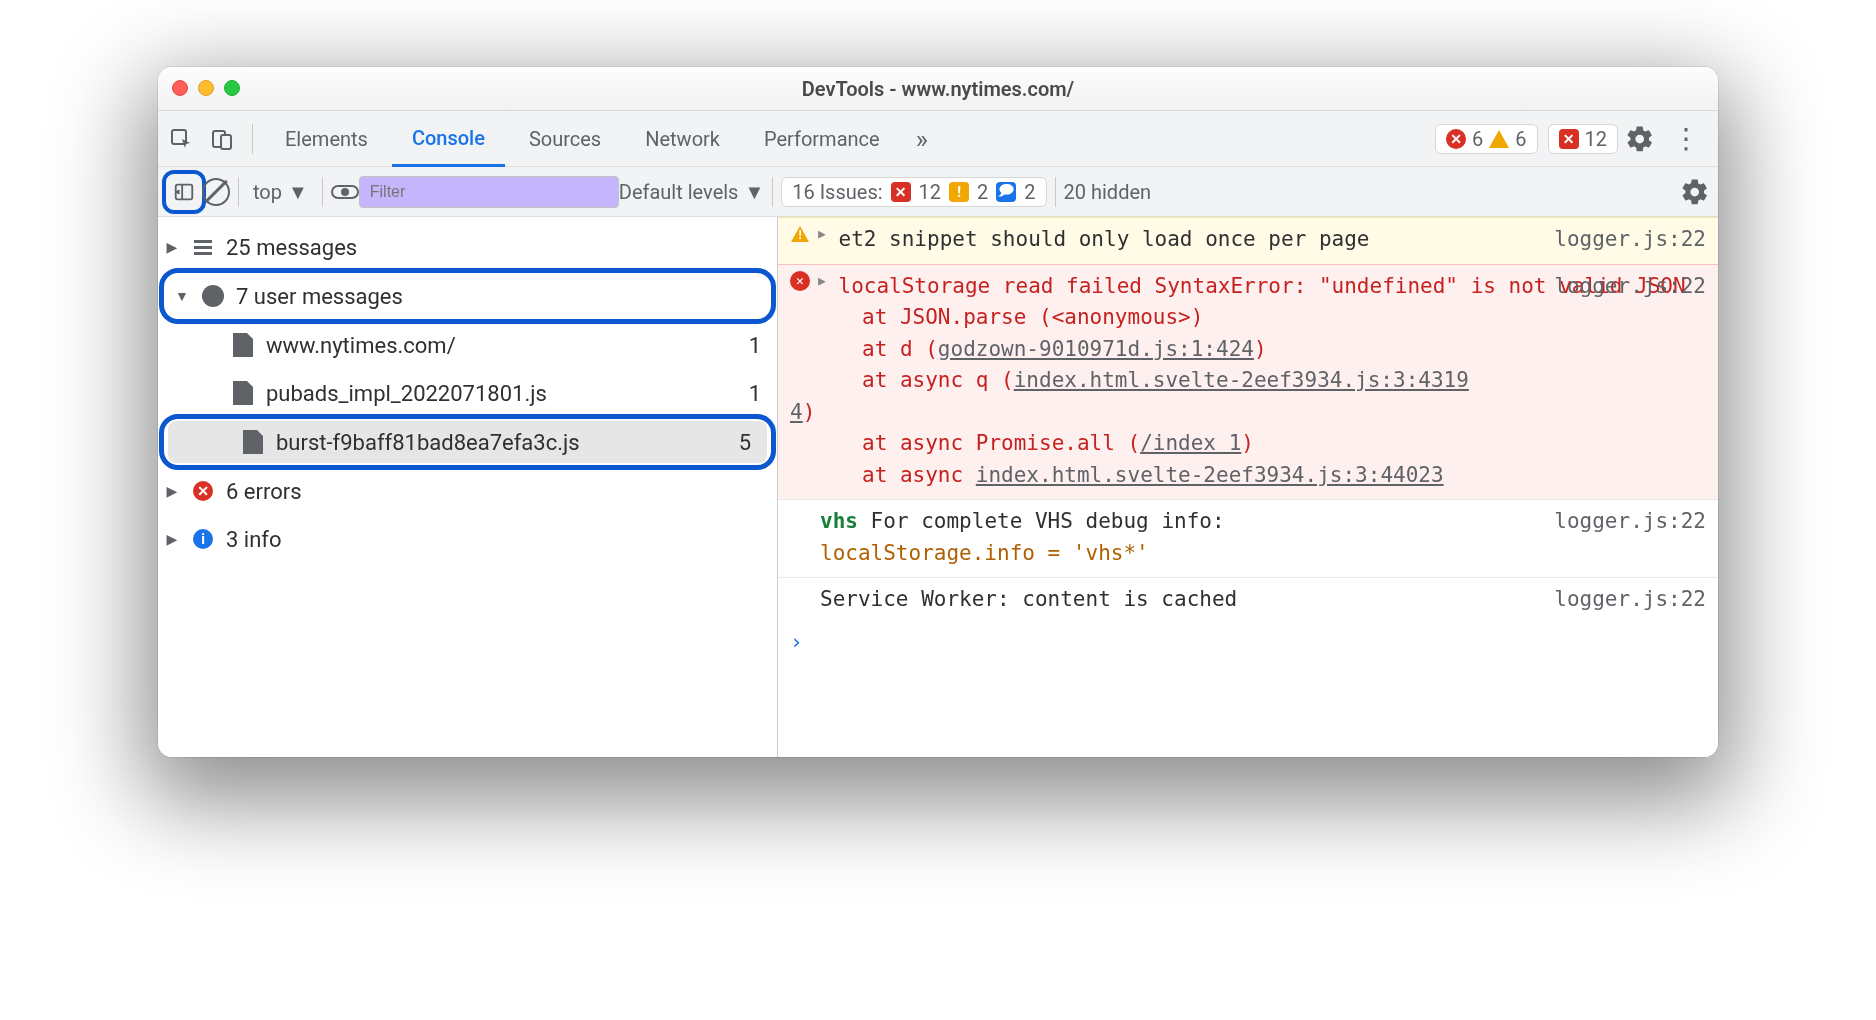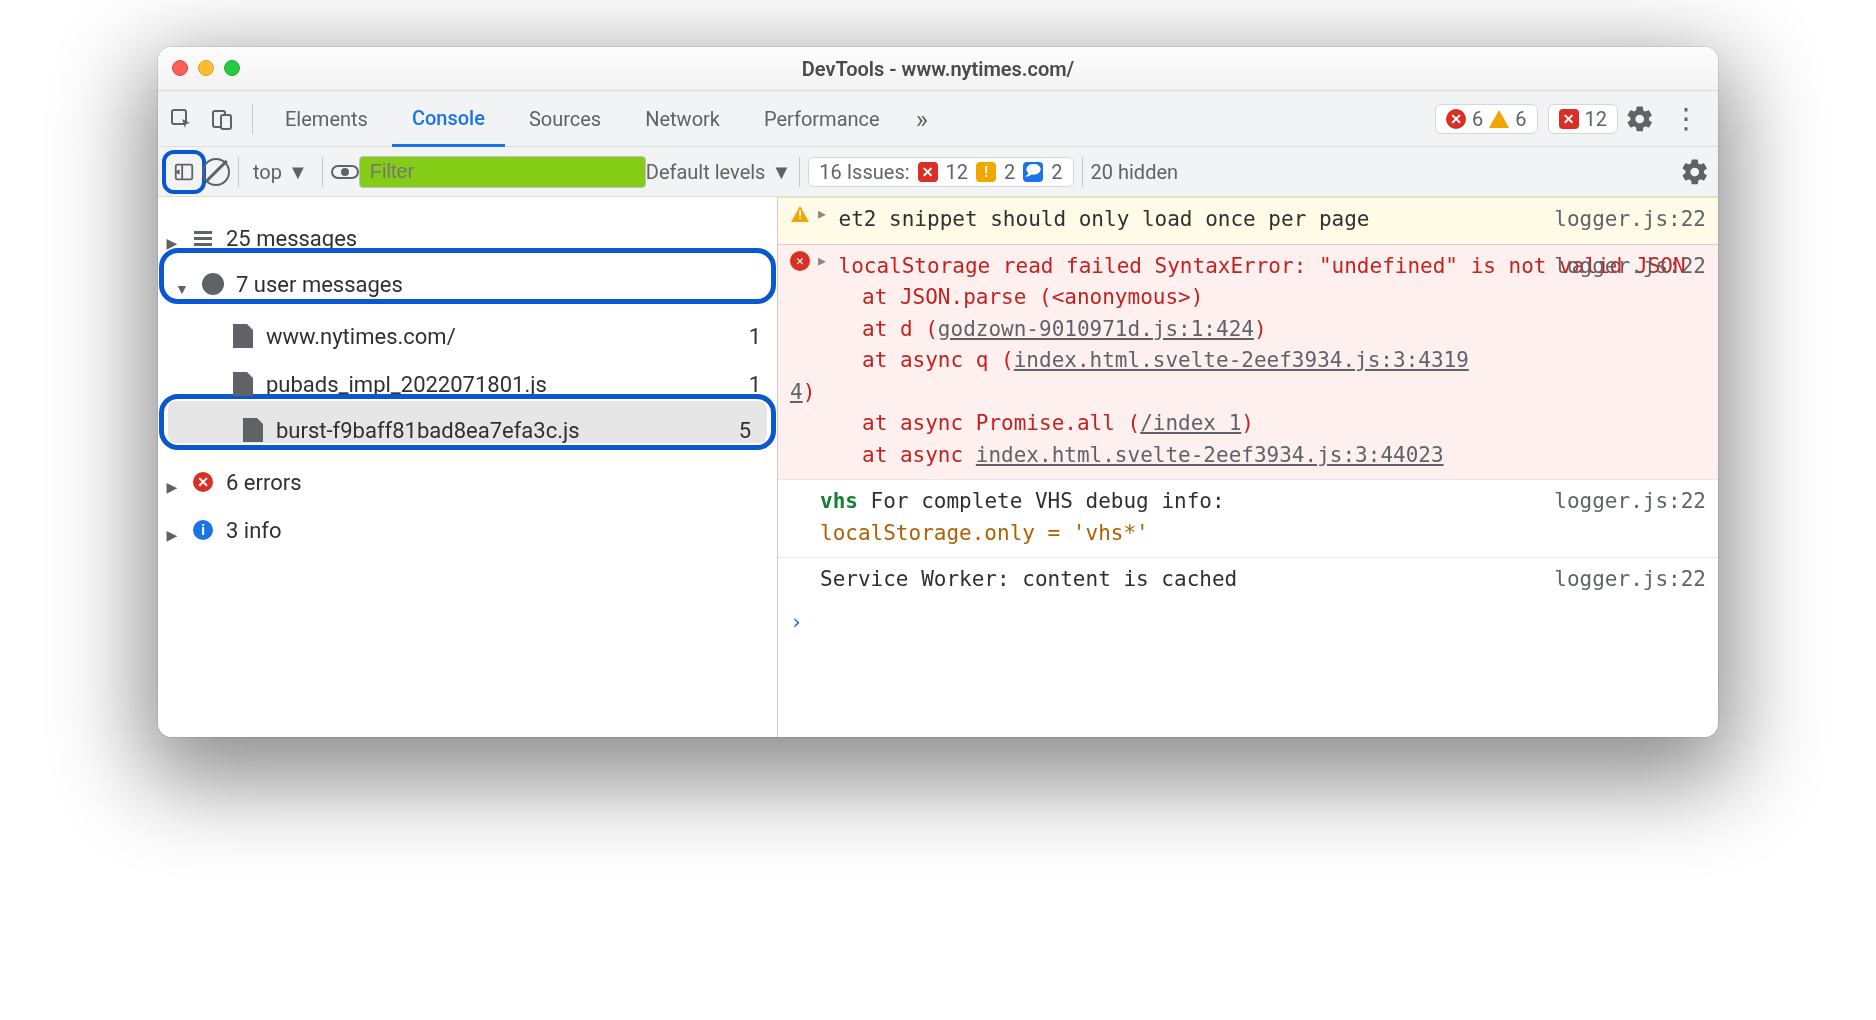--- a/index.html
+++ b/index.html
@@ -1,17 +1,17 @@
 <!DOCTYPE html>
 <html><head>
 <meta charset="utf-8">
 <style>
   * { box-sizing: border-box; margin: 0; padding: 0; }
   html, body { width: 1876px; height: 1020px; background: #fff; font-family: -apple-system, BlinkMacSystemFont, "Segoe UI", Roboto, sans-serif; }
-  .stage { width: 1876px; height: 996px; position: relative; display: flex; align-items: flex-start; justify-content: center; padding-top: 47px; }
+  .stage { width: 1876px; height: 996px; position: relative; display: flex; align-items: flex-start; justify-content: center; padding-top: 67px; }
   .window {
     width: 1560px;
     border-radius: 14px;
     background: #fff;
     box-shadow: 0 30px 90px 15px rgba(0,0,0,0.45), 0 0 0 1px rgba(0,0,0,0.08);
     overflow: hidden;
     font-size: 24px;
     color: #303030;
   }
   
@@ -79,41 +79,41 @@
     width: 36px; height: 36px; border-radius: 6px;
     display: flex; align-items: center; justify-content: center;
     cursor: pointer;
   }
   .hl { outline: 4px solid #0b57d0; border-radius: 8px; }
   .clearbtn { width: 28px; height: 28px; border: 2.5px solid #5f6368; border-radius: 50%; display: flex; align-items: center; justify-content: center; position: relative; cursor: pointer; }
   .clearbtn::after { content:""; position:absolute; width: 30px; height: 2.5px; background:#5f6368; transform: rotate(-45deg); }
   .ctx { display: flex; align-items: center; gap: 6px; cursor: pointer; padding: 0 6px;}
   .eye { width: 28px; height: 14px; border: 2.5px solid #5f6368; border-radius: 50%/100%; position: relative; cursor: pointer;}
   .eye::after { content:""; position:absolute; width:8px;height:8px;background:#5f6368;border-radius:50%; left:8px; top:1px;}
-  .filterbox { flex: 0 0 260px; height: 32px; border: 1px solid #c2c2c2; border-radius: 4px; padding: 0 10px; background: #84cc16; font-size: 20px; color: #5f6368; }
+  .filterbox { flex: 0 0 260px; height: 32px; border: 1px solid #c2c2c2; border-radius: 4px; padding: 0 10px; background: #c4b5fd; font-size: 16px; color: #5f6368; }
   .dropdown { display: flex; align-items: center; gap: 6px; cursor: pointer; }
   .issues-pill {
     display: inline-flex; align-items: center; gap: 8px;
     border: 1px solid #d6d6d6; border-radius: 6px;
     padding: 2px 10px; background: #fff; font-size: 20px;
   }
 
   
   .body { display: flex; height: 540px; }
   .sidebar {
     flex: 0 0 620px;
     border-right: 1px solid #ccc;
     background: #fff;
     padding-top: 6px;
     overflow: hidden;
   }
   .messages { flex: 1; background: #fff; font-family: ui-monospace, Menlo, Consolas, monospace; font-size: 21px; overflow: hidden; }
 
   .srow {
-    display: flex; align-items: flex-end;
+    display: flex; align-items: center;
     height: 48px; padding: 0 10px 0 6px;
     gap: 10px; color: #303030; cursor: pointer;
     font-size: 22px;
   }
   .srow .tri { width: 16px; text-align: center; color: #5f6368; font-size: 14px;}
   .srow .tri.closed::before { content: "▶"; }
   .srow .tri.open::before { content: "▼"; }
   .srow .sicon { width: 26px; height: 26px; display:flex; align-items:center; justify-content:center; }
   .srow .count { margin-left: auto; font-size: 22px; color: #303030; padding-right: 6px;}
   .srow.indent2 { padding-left: 72px; }
@@ -351,21 +351,21 @@
             </div>
           </div>
         </div>
 
         <div class="mrow">
           <span class="src">logger.js:22</span>
           <span style="padding-left:30px;">
             <span class="body-text green">vhs</span>
             <span class="body-text">For complete VHS debug info:</span>
           </span><br>
-          <span style="padding-left:30px;" class="body-text orange">localStorage.only = 'vhs*'</span>
+          <span style="padding-left:30px;" class="body-text orange">localStorage.info = 'vhs*'</span>
         </div>
 
         <div class="mrow">
           <span class="src">logger.js:22</span>
           <span style="padding-left:30px;" class="body-text">Service Worker: content is cached</span>
         </div>
 
         <div class="prompt-row">
           <span>›</span>
         </div>

